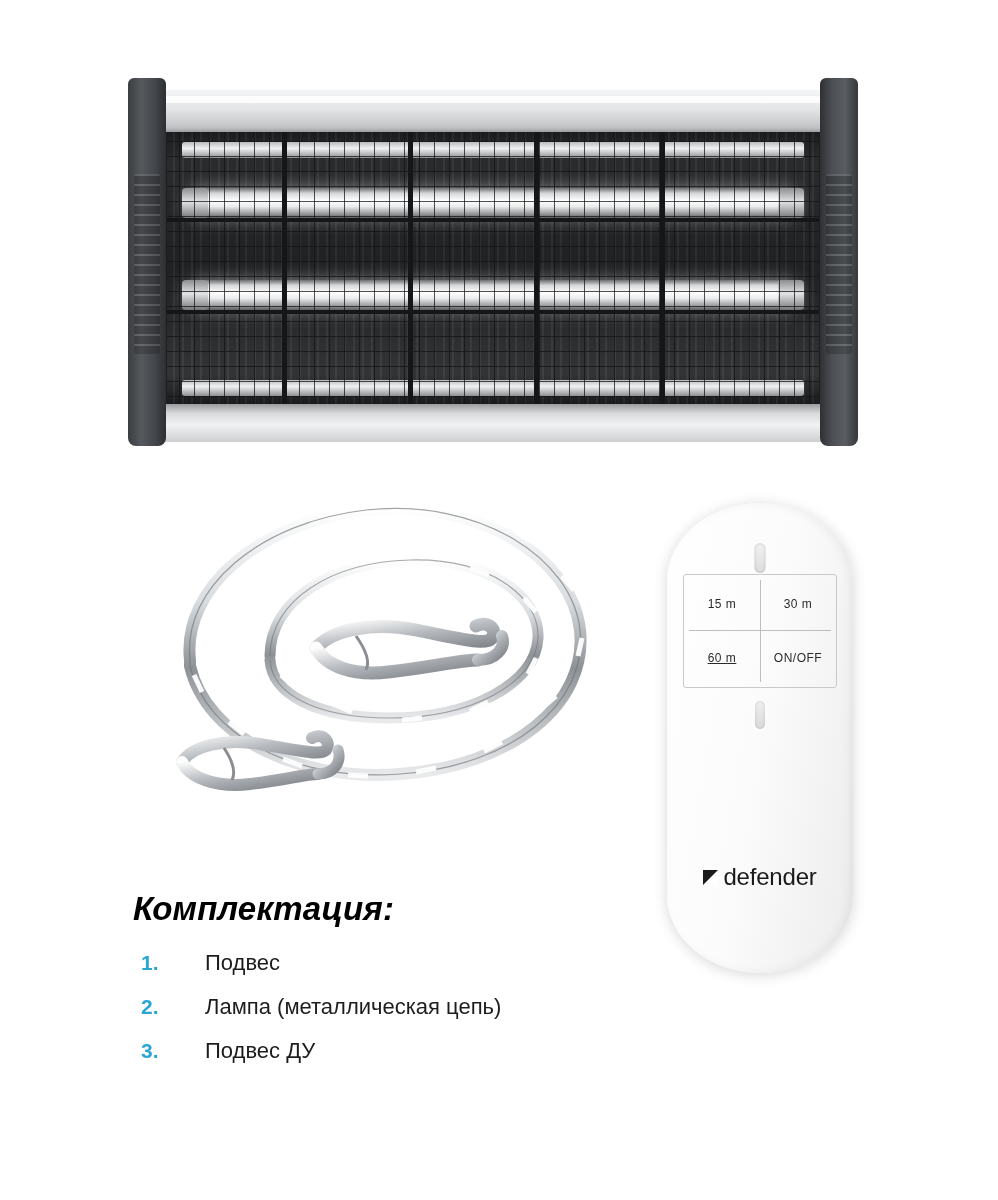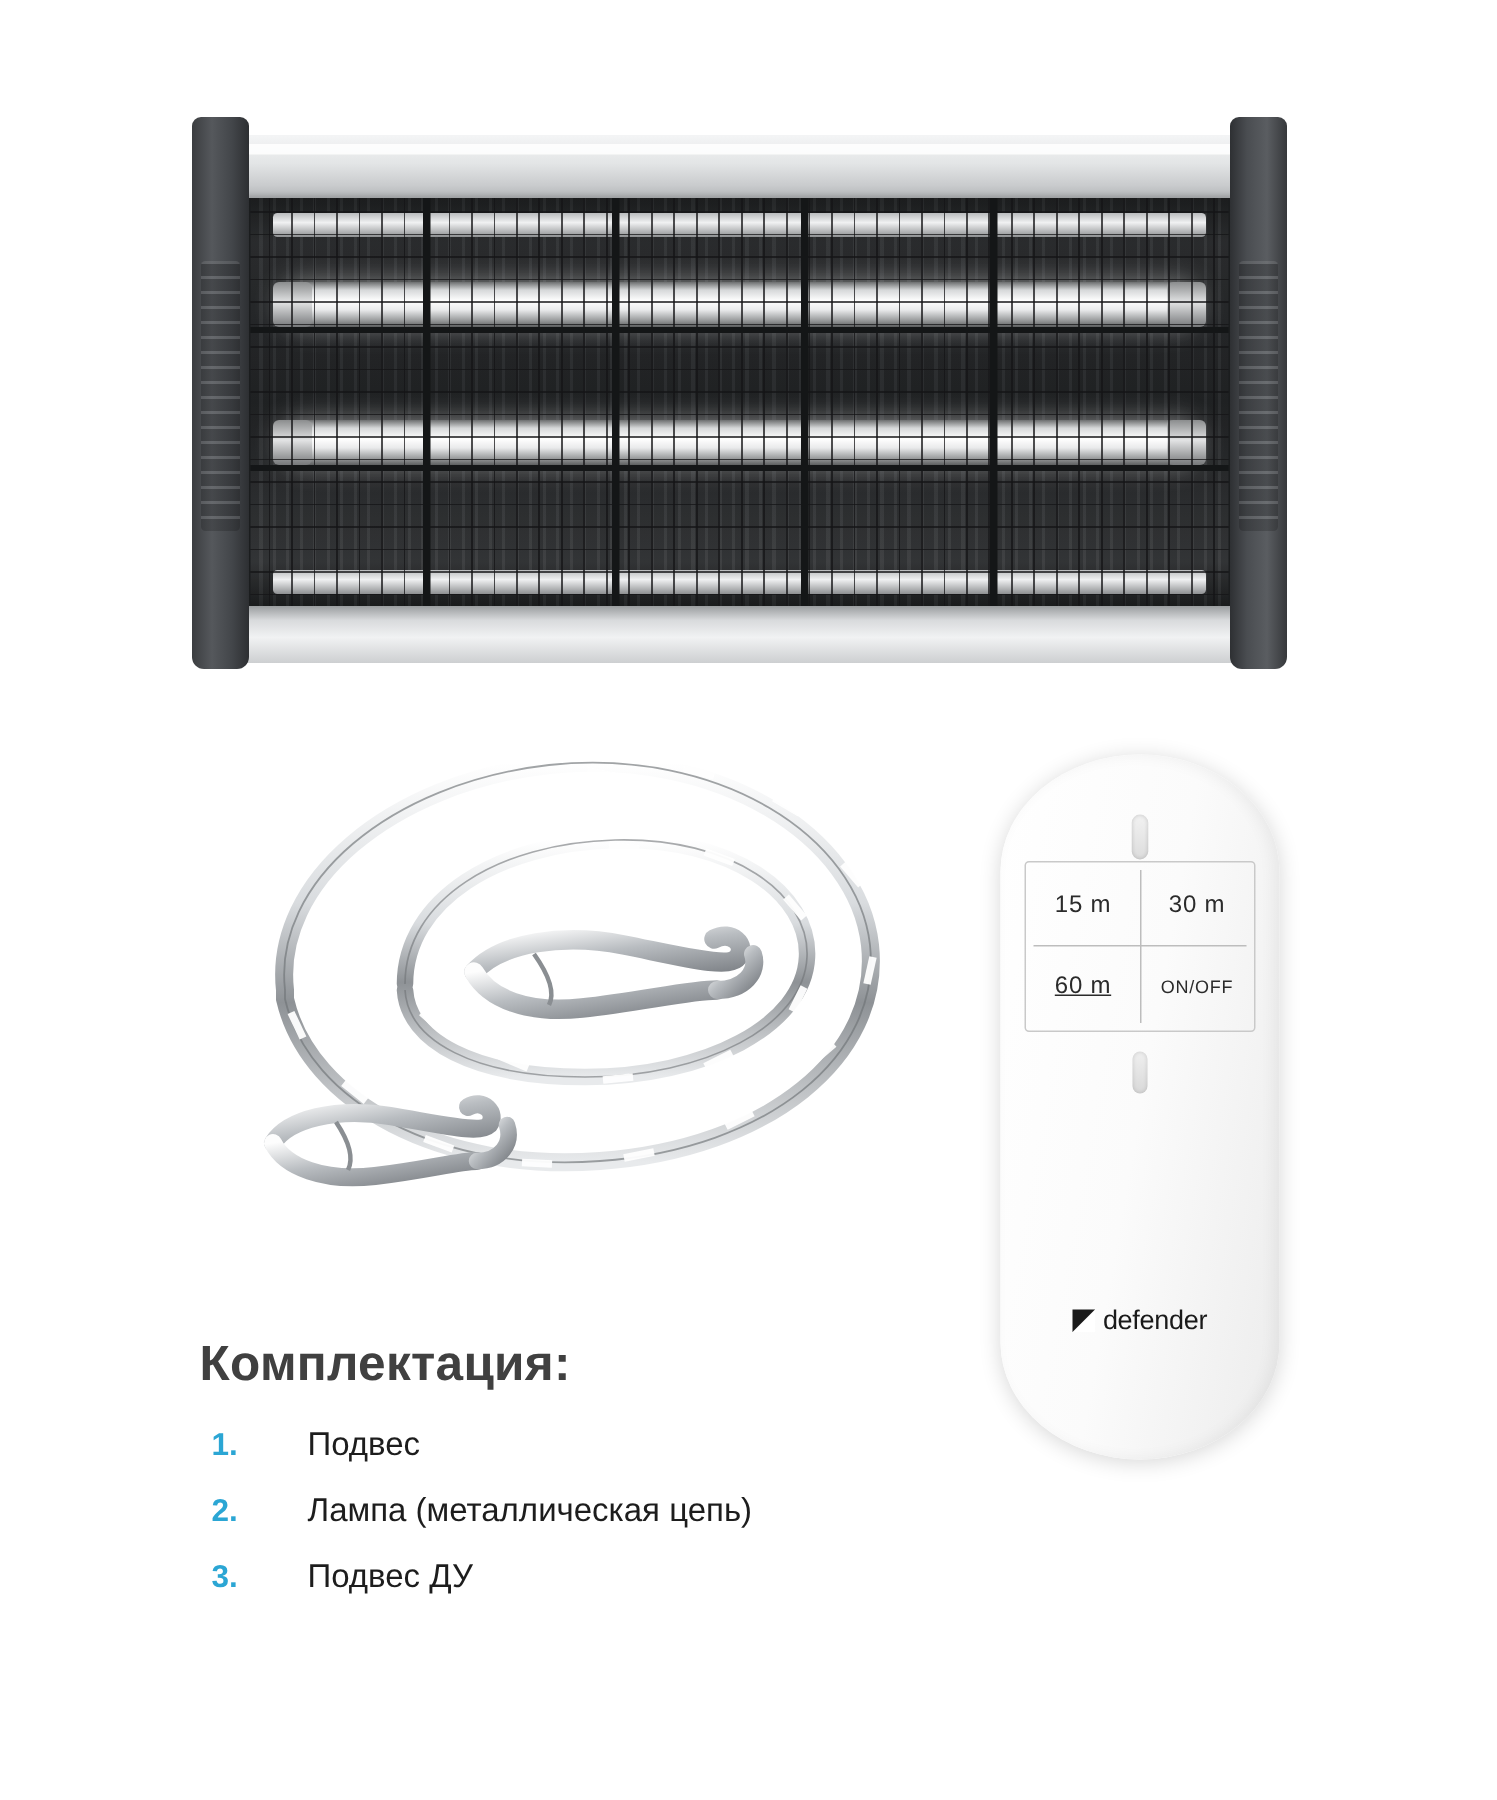--- a/index.html
+++ b/index.html
@@ -170,21 +170,21 @@
   }
   .remote .keypad {
     position: absolute;
     left: 18px; top: 75px;
     width: 150px; height: 106px;
   }
   .remote .key {
     position: absolute;
     width: 74px; height: 52px;
     display: flex; align-items: center; justify-content: center;
-    font-size: 16px;
+    font-size: 12px;
     color: #2b2b2b;
     letter-spacing: .5px;
   }
   .remote .key.k15 { left: 0;  top: 0; }
   .remote .key.k30 { left: 76px; top: 0; }
   .remote .key.k60 { left: 0;  top: 54px; text-decoration: underline; }
   .remote .key.kon { left: 76px; top: 54px; font-size: 12px; }
   .remote .kdiv-h {
     position: absolute; left: 4px; width: 142px; height: 1px;
     background: #bdbdbd; top: 52px;
@@ -222,38 +222,39 @@
     position: relative;
   }
   .remote .brand .mark:after {
     content: "";
     position: absolute;
     right: 0; top: 0;
     border-left: 15px solid transparent;
     border-bottom: 15px solid #ffffff;
   }
   .remote .brand .word {
-    font-size: 18px;
+    font-size: 24px;
     color: #1a1a1a;
     letter-spacing: -0.2px;
   }
 
   
   .caption {
     position: absolute;
     left: 133px;
     top: 890px;
     width: 540px;
   }
   .caption h2 {
     margin: 0 0 22px 0;
     font-size: 33px;
     font-weight: bold;
-    color: #404040;
+    color: #000000;
     letter-spacing: .2px;
+    font-style: italic;
   }
   .caption ol {
     list-style: none;
     margin: 0;
     padding: 0;
   }
   .caption li {
     display: flex;
     align-items: baseline;
     margin-bottom: 18px;

